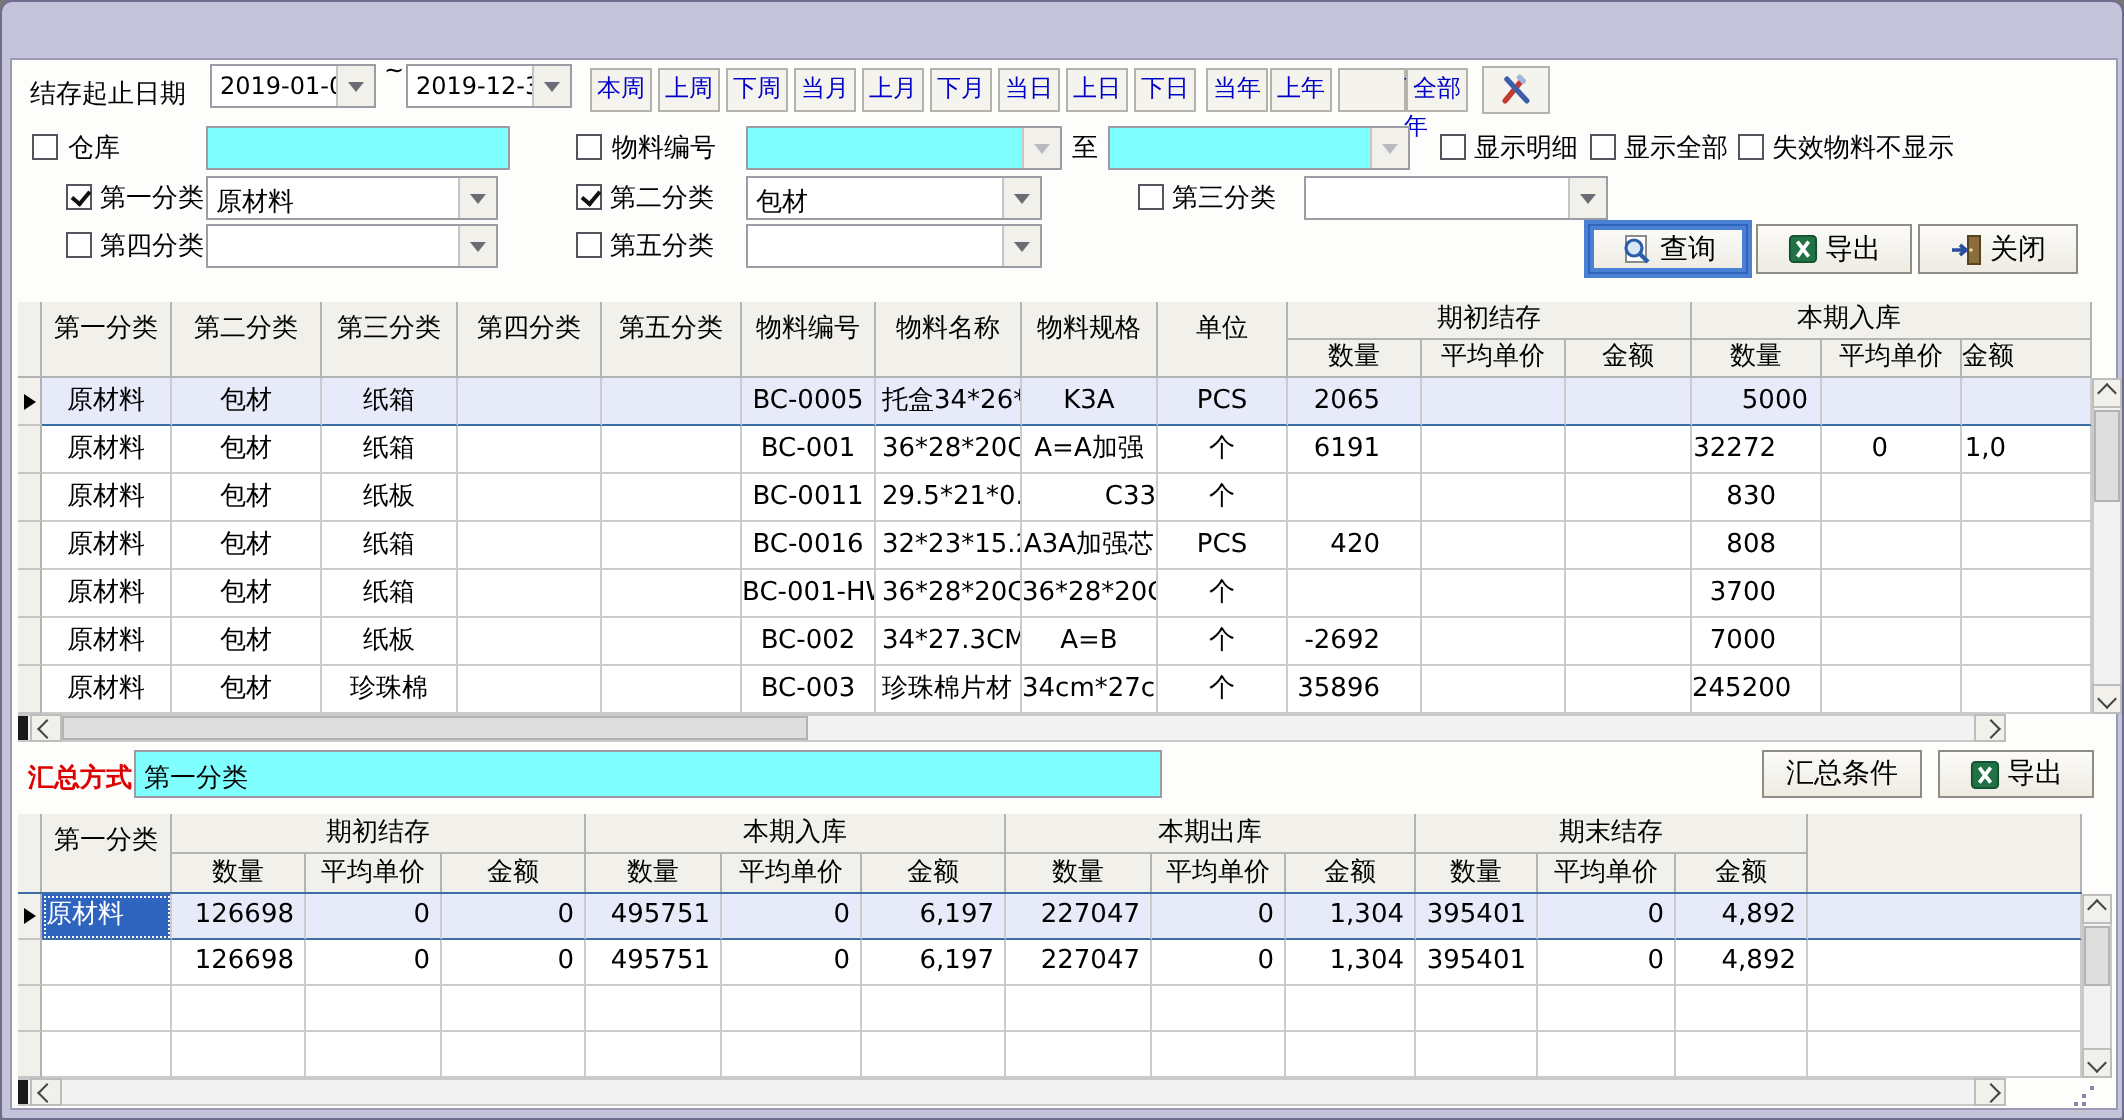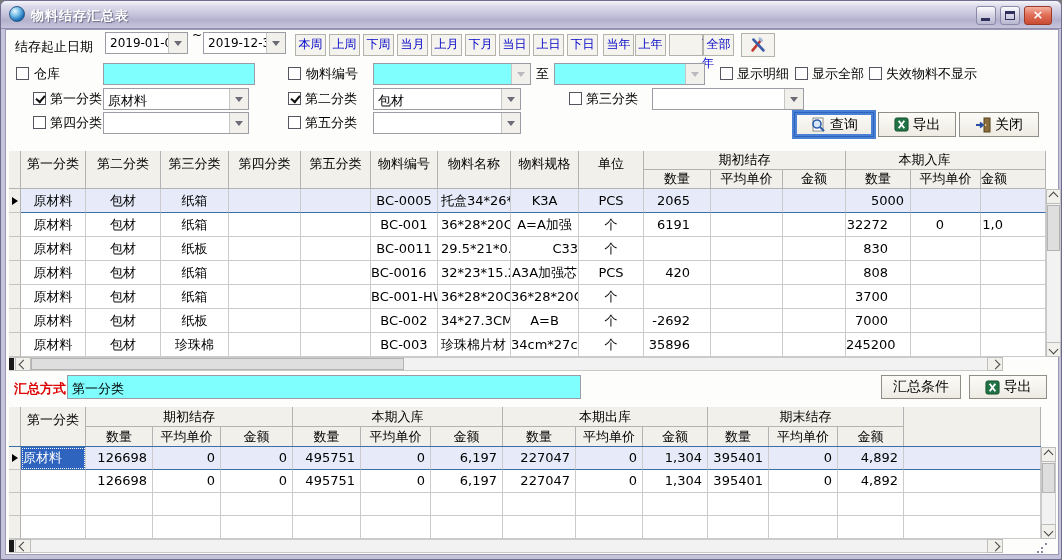--- a/index.html
+++ b/index.html
@@ -41,31 +41,20 @@
   .chev.up{transform:rotate(135deg);}   .chev.down{transform:rotate(-45deg);}
   .sbtn{position:absolute;display:flex;align-items:center;justify-content:center;}
   .grip{right:3px;bottom:3px;width:13px;height:13px;}
   .grip i{position:absolute;width:2px;height:2px;background:#8886a5;box-shadow:-4px 4px 0 #8886a5,-8px 8px 0 #8886a5, -4px 8px 0 #8886a5, -8px 4px 0 0 transparent;}
   .redlbl{color:#DD0000;font-size:13px;font-weight:bold;}
 </style>
 </head>
 <body>
 
 <div id="window">
-  <div id="titlebar" class="abs">
-    <div id="title-icon" class="abs"></div>
-    <div id="title-text" class="abs">物料结存汇总表</div>
-    <div class="wbtn abs" style="left:975px;width:20px;">
-        <span class="minbar"></span>
-      </div>
-    <div class="wbtn abs" style="left:999px;width:20px;">
-        <span class="maxbox"></span>
-      </div>
-    <div class="wbtn wbtn-close abs" style="left:1023px;width:28px;"><span>×</span></div>
-  </div>
 
   <div id="client" class="abs"></div>
 
   <span class="lbl abs" style="left:14px;top:37px;">结存起止日期</span>
   <div class="combo abs" style="left:104px;top:31px;width:83px;">
     <span class="field" style="font-size:12px;">2019-01-01</span>
     <span class="cbtn">
         <i class="tri"></i>
       </span>
   </div>
@@ -260,21 +249,21 @@
       <div class="cell" style="left: 774px; top: 86px; width: 63px; height: 24px; line-height: 23px; text-align: right; padding-right: 8px;"></div>
       <div class="cell" style="left: 837px; top: 86px; width: 65px; height: 24px; line-height: 23px; text-align: right; padding-right: 22px;">830</div>
       <div class="cell" style="left: 902px; top: 86px; width: 70px; height: 24px; line-height: 23px; text-align: right; padding-right: 36px;"></div>
       <div class="cell" style="left: 972px; top: 86px; width: 65px; height: 24px; line-height: 23px; text-align: right; padding-right: 42px;"></div>
       <div class="selcol" style="left: 0px; top: 110px; width: 12px; height: 24px;"></div>
       <div class="cell" style="left: 12px; top: 110px; width: 65px; height: 24px; line-height: 23px; text-align: center;">原材料</div>
       <div class="cell" style="left: 77px; top: 110px; width: 75px; height: 24px; line-height: 23px; text-align: center;">包材</div>
       <div class="cell" style="left: 152px; top: 110px; width: 68px; height: 24px; line-height: 23px; text-align: center;">纸箱</div>
       <div class="cell" style="left: 220px; top: 110px; width: 72px; height: 24px; line-height: 23px; text-align: center;"></div>
       <div class="cell" style="left: 292px; top: 110px; width: 70px; height: 24px; line-height: 23px; text-align: center;"></div>
-      <div class="cell" style="left: 362px; top: 110px; width: 67px; height: 24px; line-height: 23px; ">BC-0016</div>
+      <div class="cell" style="left: 362px; top: 110px; width: 67px; height: 24px; line-height: 23px; text-align: center;">BC-0016</div>
       <div class="cell" style="left: 429px; top: 110px; width: 73px; height: 24px; line-height: 23px; text-align: left; padding-left: 3px;">32*23*15.2CM</div>
       <div class="cell" style="left: 502px; top: 110px; width: 68px; height: 24px; line-height: 23px; text-align: center;">A3A加强芯</div>
       <div class="cell" style="left: 570px; top: 110px; width: 65px; height: 24px; line-height: 23px; text-align: center;">PCS</div>
       <div class="cell" style="left: 635px; top: 110px; width: 67px; height: 24px; line-height: 23px; text-align: right; padding-right: 20px;">420</div>
       <div class="cell" style="left: 702px; top: 110px; width: 72px; height: 24px; line-height: 23px; text-align: right; padding-right: 8px;"></div>
       <div class="cell" style="left: 774px; top: 110px; width: 63px; height: 24px; line-height: 23px; text-align: right; padding-right: 8px;"></div>
       <div class="cell" style="left: 837px; top: 110px; width: 65px; height: 24px; line-height: 23px; text-align: right; padding-right: 22px;">808</div>
       <div class="cell" style="left: 902px; top: 110px; width: 70px; height: 24px; line-height: 23px; text-align: right; padding-right: 36px;"></div>
       <div class="cell" style="left: 972px; top: 110px; width: 65px; height: 24px; line-height: 23px; text-align: right; padding-right: 42px;"></div>
       <div class="selcol" style="left: 0px; top: 134px; width: 12px; height: 24px;"></div>

